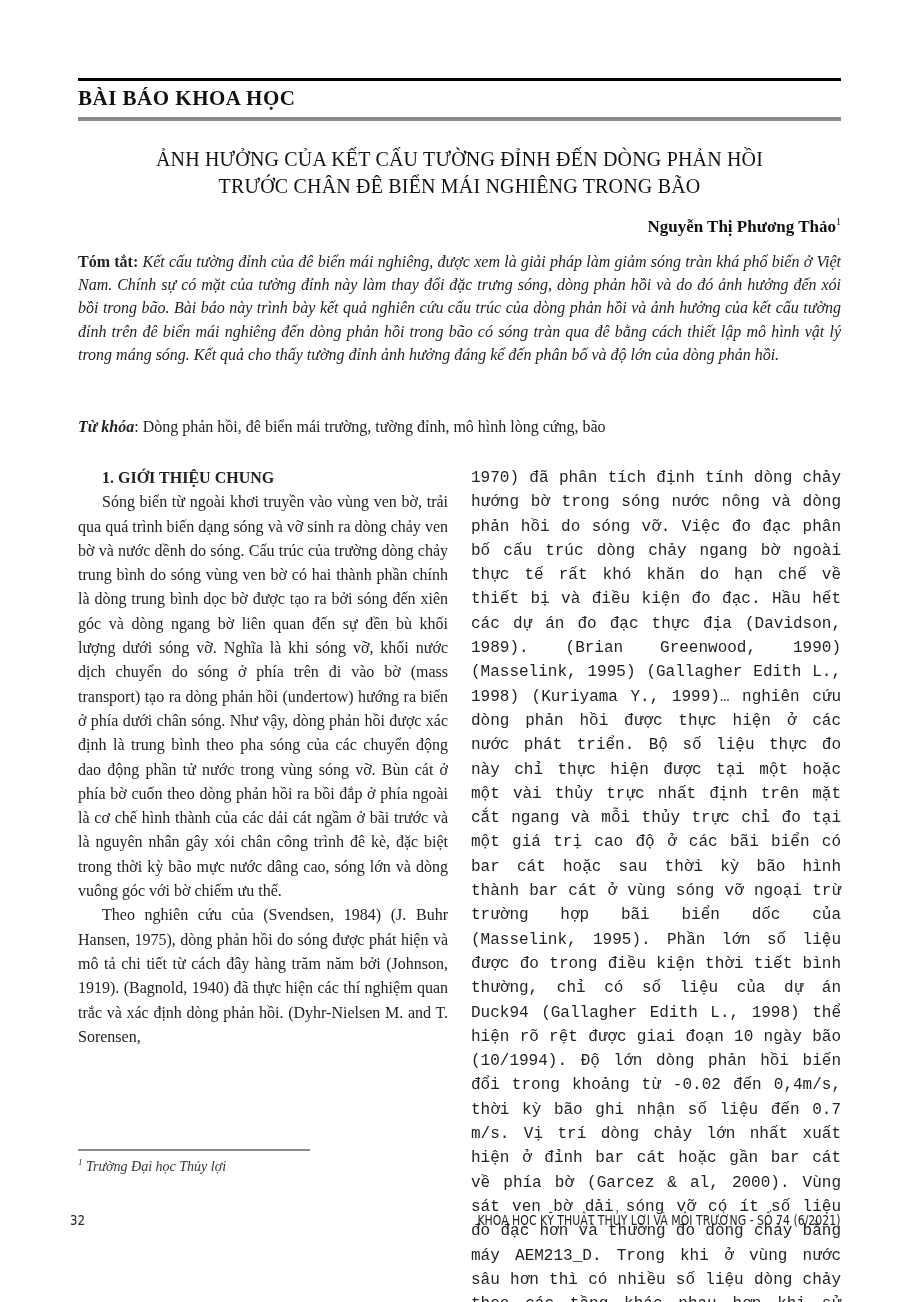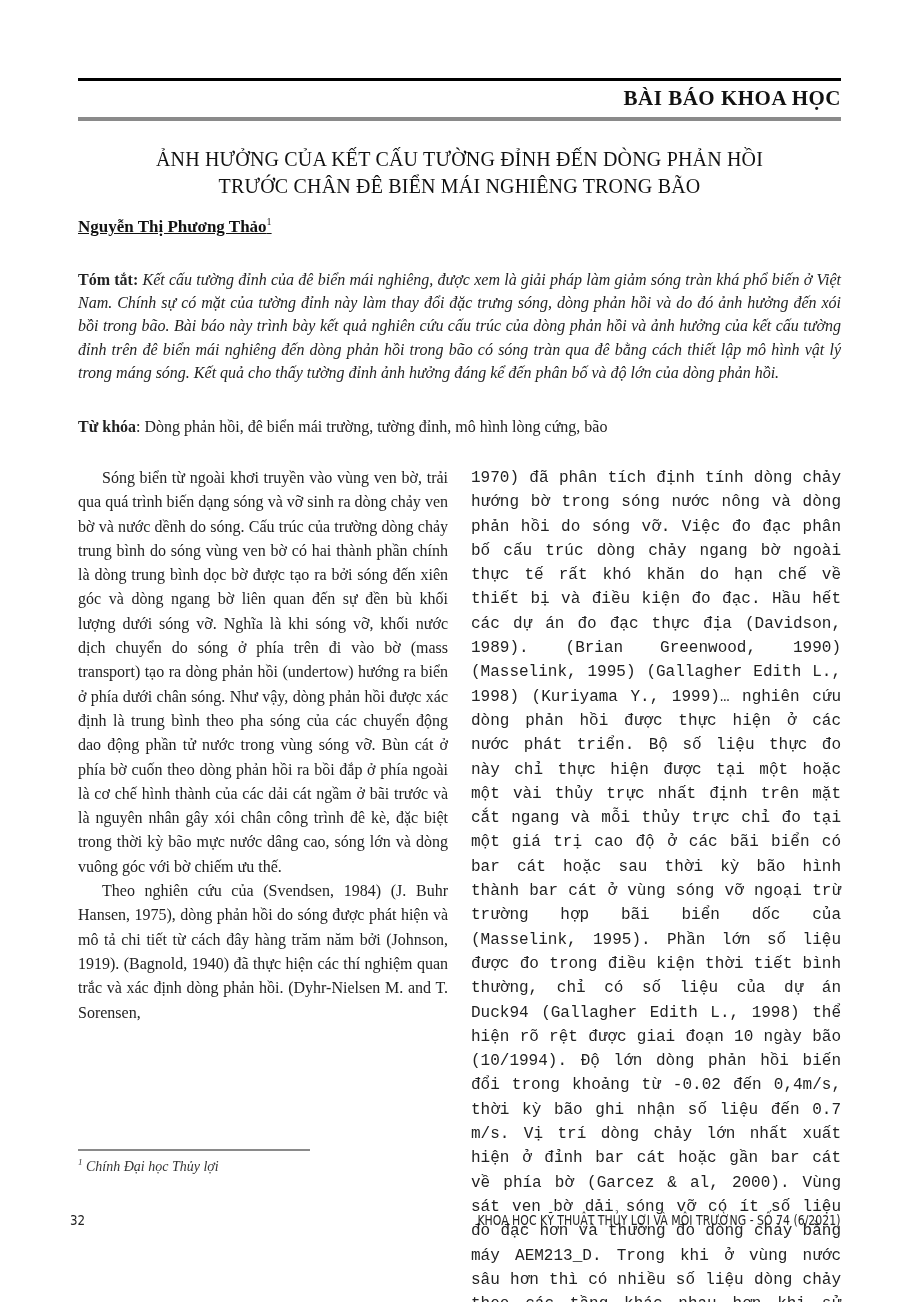--- a/index.html
+++ b/index.html
@@ -1,27 +1,27 @@
 <!DOCTYPE html>
 <html><head>
 <meta charset="utf-8">
 <style>
   html, body { margin: 0; padding: 0; background: #ffffff; }
   body { width: 920px; height: 1302px; position: relative; overflow: hidden; color: #1a1a1a; font-family: "Liberation Serif", serif; }
   .rule-top { position: absolute; left: 78px; width: 763px; top: 78px; height: 3px; background: #000; }
   .rule-gray { position: absolute; left: 78px; width: 763px; top: 117px; height: 4px; background: #8a8a8a; }
-  .section-banner { position: absolute; left: 78px; width: 763px; top: 86px; text-align: right; font-family: "Liberation Serif", serif; font-weight: bold; font-size: 21px; letter-spacing: 0.5px; color: #111; }
+  .section-banner { position: absolute; left: 78px; width: 763px; top: 86px; text-align: left; font-family: "Liberation Serif", serif; font-weight: bold; font-size: 21px; letter-spacing: 0.5px; color: #111; }
   .title { position: absolute; left: 78px; width: 763px; top: 146px; text-align: center; font-size: 21.5px; line-height: 27px; color: #111; font-weight: normal; letter-spacing: 0.2px; transform: scaleX(0.93); transform-origin: center top; }
-  .author { position: absolute; left: 78px; width: 763px; top: 216px; text-align: left; font-size: 17px; font-weight: bold; color: #111; text-decoration: underline; }
+  .author { position: absolute; left: 78px; width: 763px; top: 216px; text-align: right; font-size: 17px; font-weight: bold; color: #111; }
   .author sup { font-size: 10px; font-weight: normal; }
-  .abstract { position: absolute; left: 78px; width: 763px; top: 268px; font-size: 16px; line-height: 23.2px; text-align: justify; color: #222; }
+  .abstract { position: absolute; left: 78px; width: 763px; top: 250px; font-size: 16px; line-height: 23.2px; text-align: justify; color: #222; }
   .abstract .lbl { font-weight: bold; font-style: normal; }
   .abstract .txt { font-style: italic; }
   .keywords { position: absolute; left: 78px; width: 763px; top: 416px; font-size: 16px; line-height: 22px; color: #222; }
-  .keywords .lbl { font-weight: bold; }
+  .keywords .lbl { font-weight: bold; font-style: italic; }
   .col { position: absolute; top: 466px; font-size: 16px; line-height: 24.3px; text-align: justify; color: #222; }
   .col-left { left: 78px; width: 370px; }
   .col-right { left: 471px; width: 370px; font-family: Liberation Mono, monospace; }
   .col p { margin: 0; text-indent: 24px; }
   .col p.noindent { text-indent: 0; }
   .heading { font-weight: bold; font-size: 16px; padding-left: 24px; margin: 0; line-height: 24.3px; }
   .fn-rule { position: absolute; left: 78px; top: 1149px; width: 232px; height: 2px; background: #8a8a8a; }
   .footnote { position: absolute; left: 78px; top: 1157px; font-size: 14px; font-style: italic; color: #333; }
   .footnote sup { font-size: 9px; }
   .folio { position: absolute; left: 70px; top: 1212px; font-family: "DejaVu Sans", sans-serif; font-size: 14px; color: #222; transform: scaleX(0.85); transform-origin: left top; }
@@ -46,27 +46,28 @@
 <div class="abstract">
   <span class="lbl">Tóm tắt:</span>
   <span class="txt">Kết cấu tường đỉnh của đê biển mái nghiêng, được xem là giải pháp làm giảm sóng tràn khá phổ biến ở Việt Nam. Chính sự có mặt của tường đỉnh này làm thay đổi đặc trưng sóng, dòng phản hồi và do đó ảnh hưởng đến xói bồi trong bão. Bài báo này trình bày kết quả nghiên cứu cấu trúc của dòng phản hồi và ảnh hưởng của kết cấu tường đỉnh trên đê biển mái nghiêng đến dòng phản hồi trong bão có sóng tràn qua đê bằng cách thiết lập mô hình vật lý trong máng sóng. Kết quả cho thấy tường đỉnh ảnh hưởng đáng kể đến phân bố và độ lớn của dòng phản hồi.</span>
 </div>
 
 <div class="keywords">
   <span class="lbl">Từ khóa</span><span>: Dòng phản hồi, đê biển mái trường, tường đỉnh, mô hình lòng cứng, bão</span>
 </div>
 
 <div class="col col-left">
+  <div class="heading">1.  GIỚI THIỆU CHUNG</div>
   <p>Sóng biển từ ngoài khơi truyền vào vùng ven bờ, trải qua quá trình biến dạng sóng và vỡ sinh ra dòng chảy ven bờ và nước dềnh do sóng. Cấu trúc của trường dòng chảy trung bình do sóng vùng ven bờ có hai thành phần chính là dòng trung bình dọc bờ được tạo ra bởi sóng đến xiên góc và dòng ngang bờ liên quan đến sự đền bù khối lượng dưới sóng vỡ. Nghĩa là khi sóng vỡ, khối nước dịch chuyển do sóng ở phía trên đi vào bờ (mass transport) tạo ra dòng phản hồi (undertow) hướng ra biển ở phía dưới chân sóng. Như vậy, dòng phản hồi được xác định là trung bình theo pha sóng của các chuyển động dao động phần tử nước trong vùng sóng vỡ. Bùn cát ở phía bờ cuốn theo dòng phản hồi ra bồi đắp ở phía ngoài là cơ chế hình thành của các dải cát ngầm ở bãi trước và là nguyên nhân gây xói chân công trình đê kè, đặc biệt trong thời kỳ bão mực nước dâng cao, sóng lớn và dòng vuông góc với bờ chiếm ưu thế.</p>
   <p>Theo nghiên cứu của (Svendsen, 1984) (J. Buhr Hansen, 1975), dòng phản hồi do sóng được phát hiện và mô tả chi tiết từ cách đây hàng trăm năm bởi (Johnson, 1919). (Bagnold, 1940) đã thực hiện các thí nghiệm quan trắc và xác định dòng phản hồi. (Dyhr-Nielsen M. and T. Sorensen,</p>
 </div>
 
 <div class="col col-right">
   <p class="noindent">1970) đã phân tích định tính dòng chảy hướng bờ trong sóng nước nông và dòng phản hồi do sóng vỡ. Việc đo đạc phân bố cấu trúc dòng chảy ngang bờ ngoài thực tế rất khó khăn do hạn chế về thiết bị và điều kiện đo đạc. Hầu hết các dự án đo đạc thực địa (Davidson, 1989). (Brian Greenwood, 1990) (Masselink, 1995) (Gallagher Edith L., 1998) (Kuriyama Y., 1999)… nghiên cứu dòng phản hồi được thực hiện ở các nước phát triển. Bộ số liệu thực đo này chỉ thực hiện được tại một hoặc một vài thủy trực nhất định trên mặt cắt ngang và mỗi thủy trực chỉ đo tại một giá trị cao độ ở các bãi biển có bar cát hoặc sau thời kỳ bão hình thành bar cát ở vùng sóng vỡ ngoại trừ trường hợp bãi biển dốc của (Masselink, 1995). Phần lớn số liệu được đo trong điều kiện thời tiết bình thường, chỉ có số liệu của dự án Duck94 (Gallagher Edith L., 1998) thể hiện rõ rệt được giai đoạn 10 ngày bão (10/1994). Độ lớn dòng phản hồi biến đổi trong khoảng từ -0.02 đến 0,4m/s, thời kỳ bão ghi nhận số liệu đến 0.7 m/s. Vị trí dòng chảy lớn nhất xuất hiện ở đỉnh bar cát hoặc gần bar cát về phía bờ (Garcez &amp; al, 2000). Vùng sát ven bờ dải sóng vỡ có ít số liệu đo đạc hơn và thường đo dòng chảy bằng máy AEM213_D. Trong khi ở vùng nước sâu hơn thì có nhiều số liệu dòng chảy theo các tầng khác nhau hơn khi sử dụng máy đo Awac.</p>
 </div>
 
 <div class="fn-rule"></div>
 <div class="footnote">
-  <sup>1</sup><span> Chính Đại học Thủy lợi</span>
+  <sup>1</sup><span> Trường Đại học Thủy lợi</span>
 </div>
 
 <div class="folio">32</div>
 <div class="running">KHOA HỌC KỸ THUẬT THỦY LỢI VÀ MÔI TRƯỜNG - SỐ 74 (6/2021)</div>
 
 </body></html>

